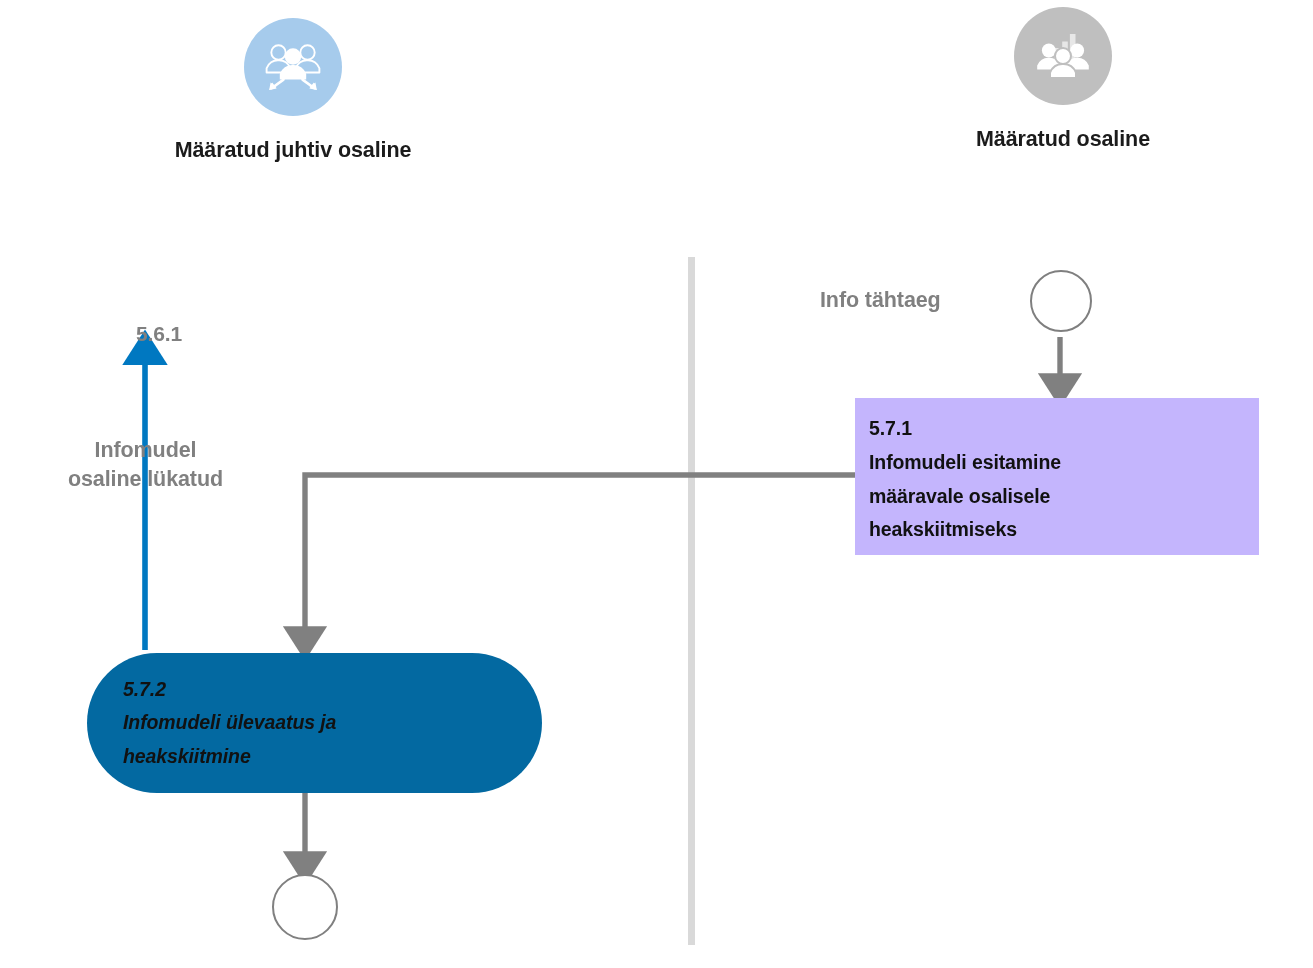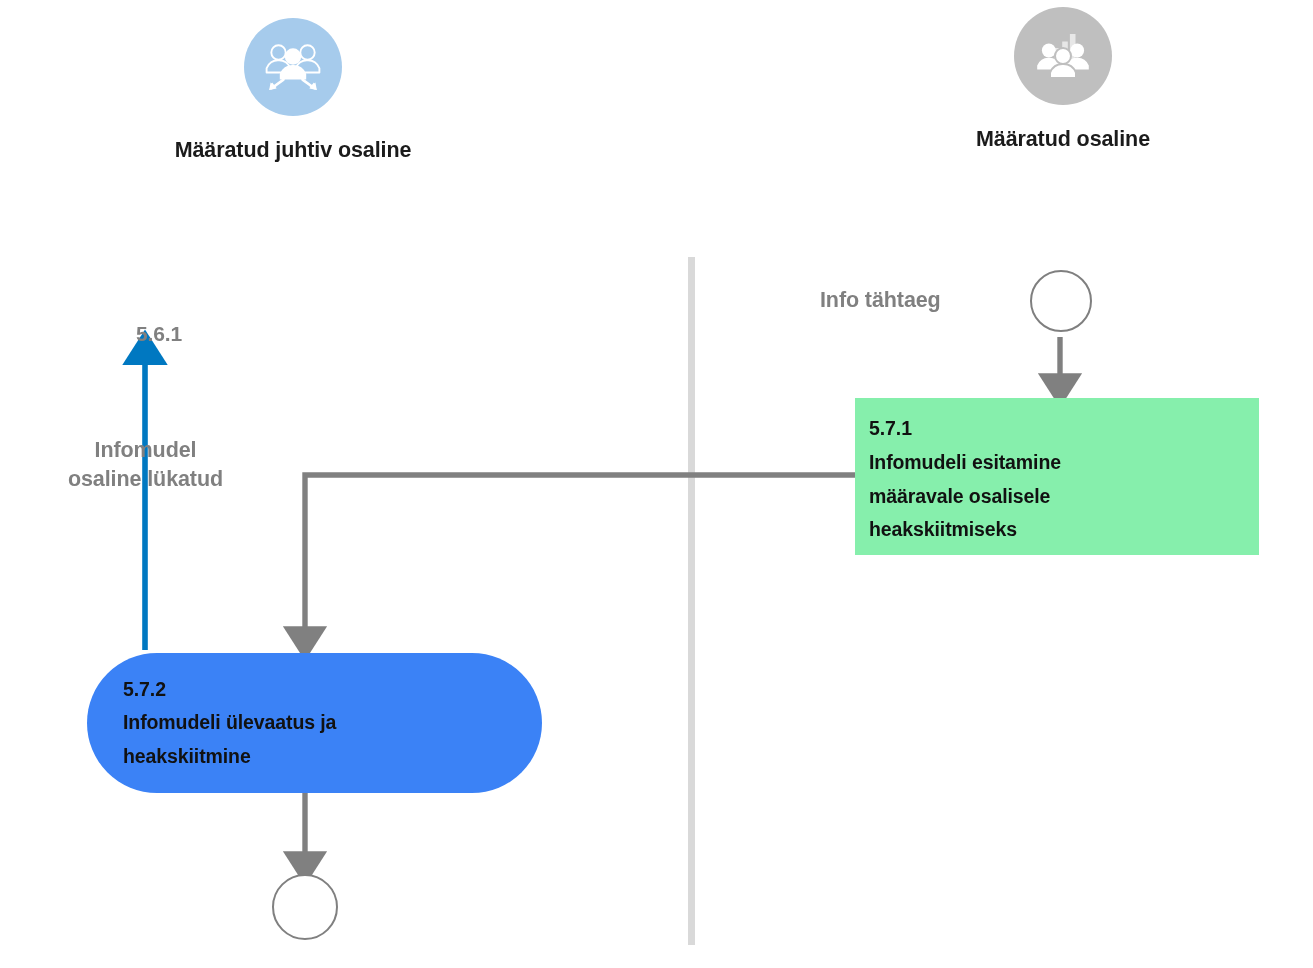--- a/index.html
+++ b/index.html
@@ -55,27 +55,28 @@
 
   
   .node {
     position: absolute;
     box-sizing: border-box;
     display: flex;
     flex-direction: column;
     justify-content: center;
   }
   .node-task-gray {
-    background: #86efac;
+    background: #c4b5fd;
     padding: 14px 0 8px 14px;
   }
   .node-task-blue {
-    background: #3b82f6;
+    background: #0369a1;
     border-radius: 78px;
     padding: 14px 0 14px 36px;
+    font-style: italic;
   }
   .node-line {
     font-size: 19.5px;
     font-weight: bold;
     color: #111111;
     line-height: 1.72;
     letter-spacing: -0.1px;
     white-space: nowrap;
   }
 

